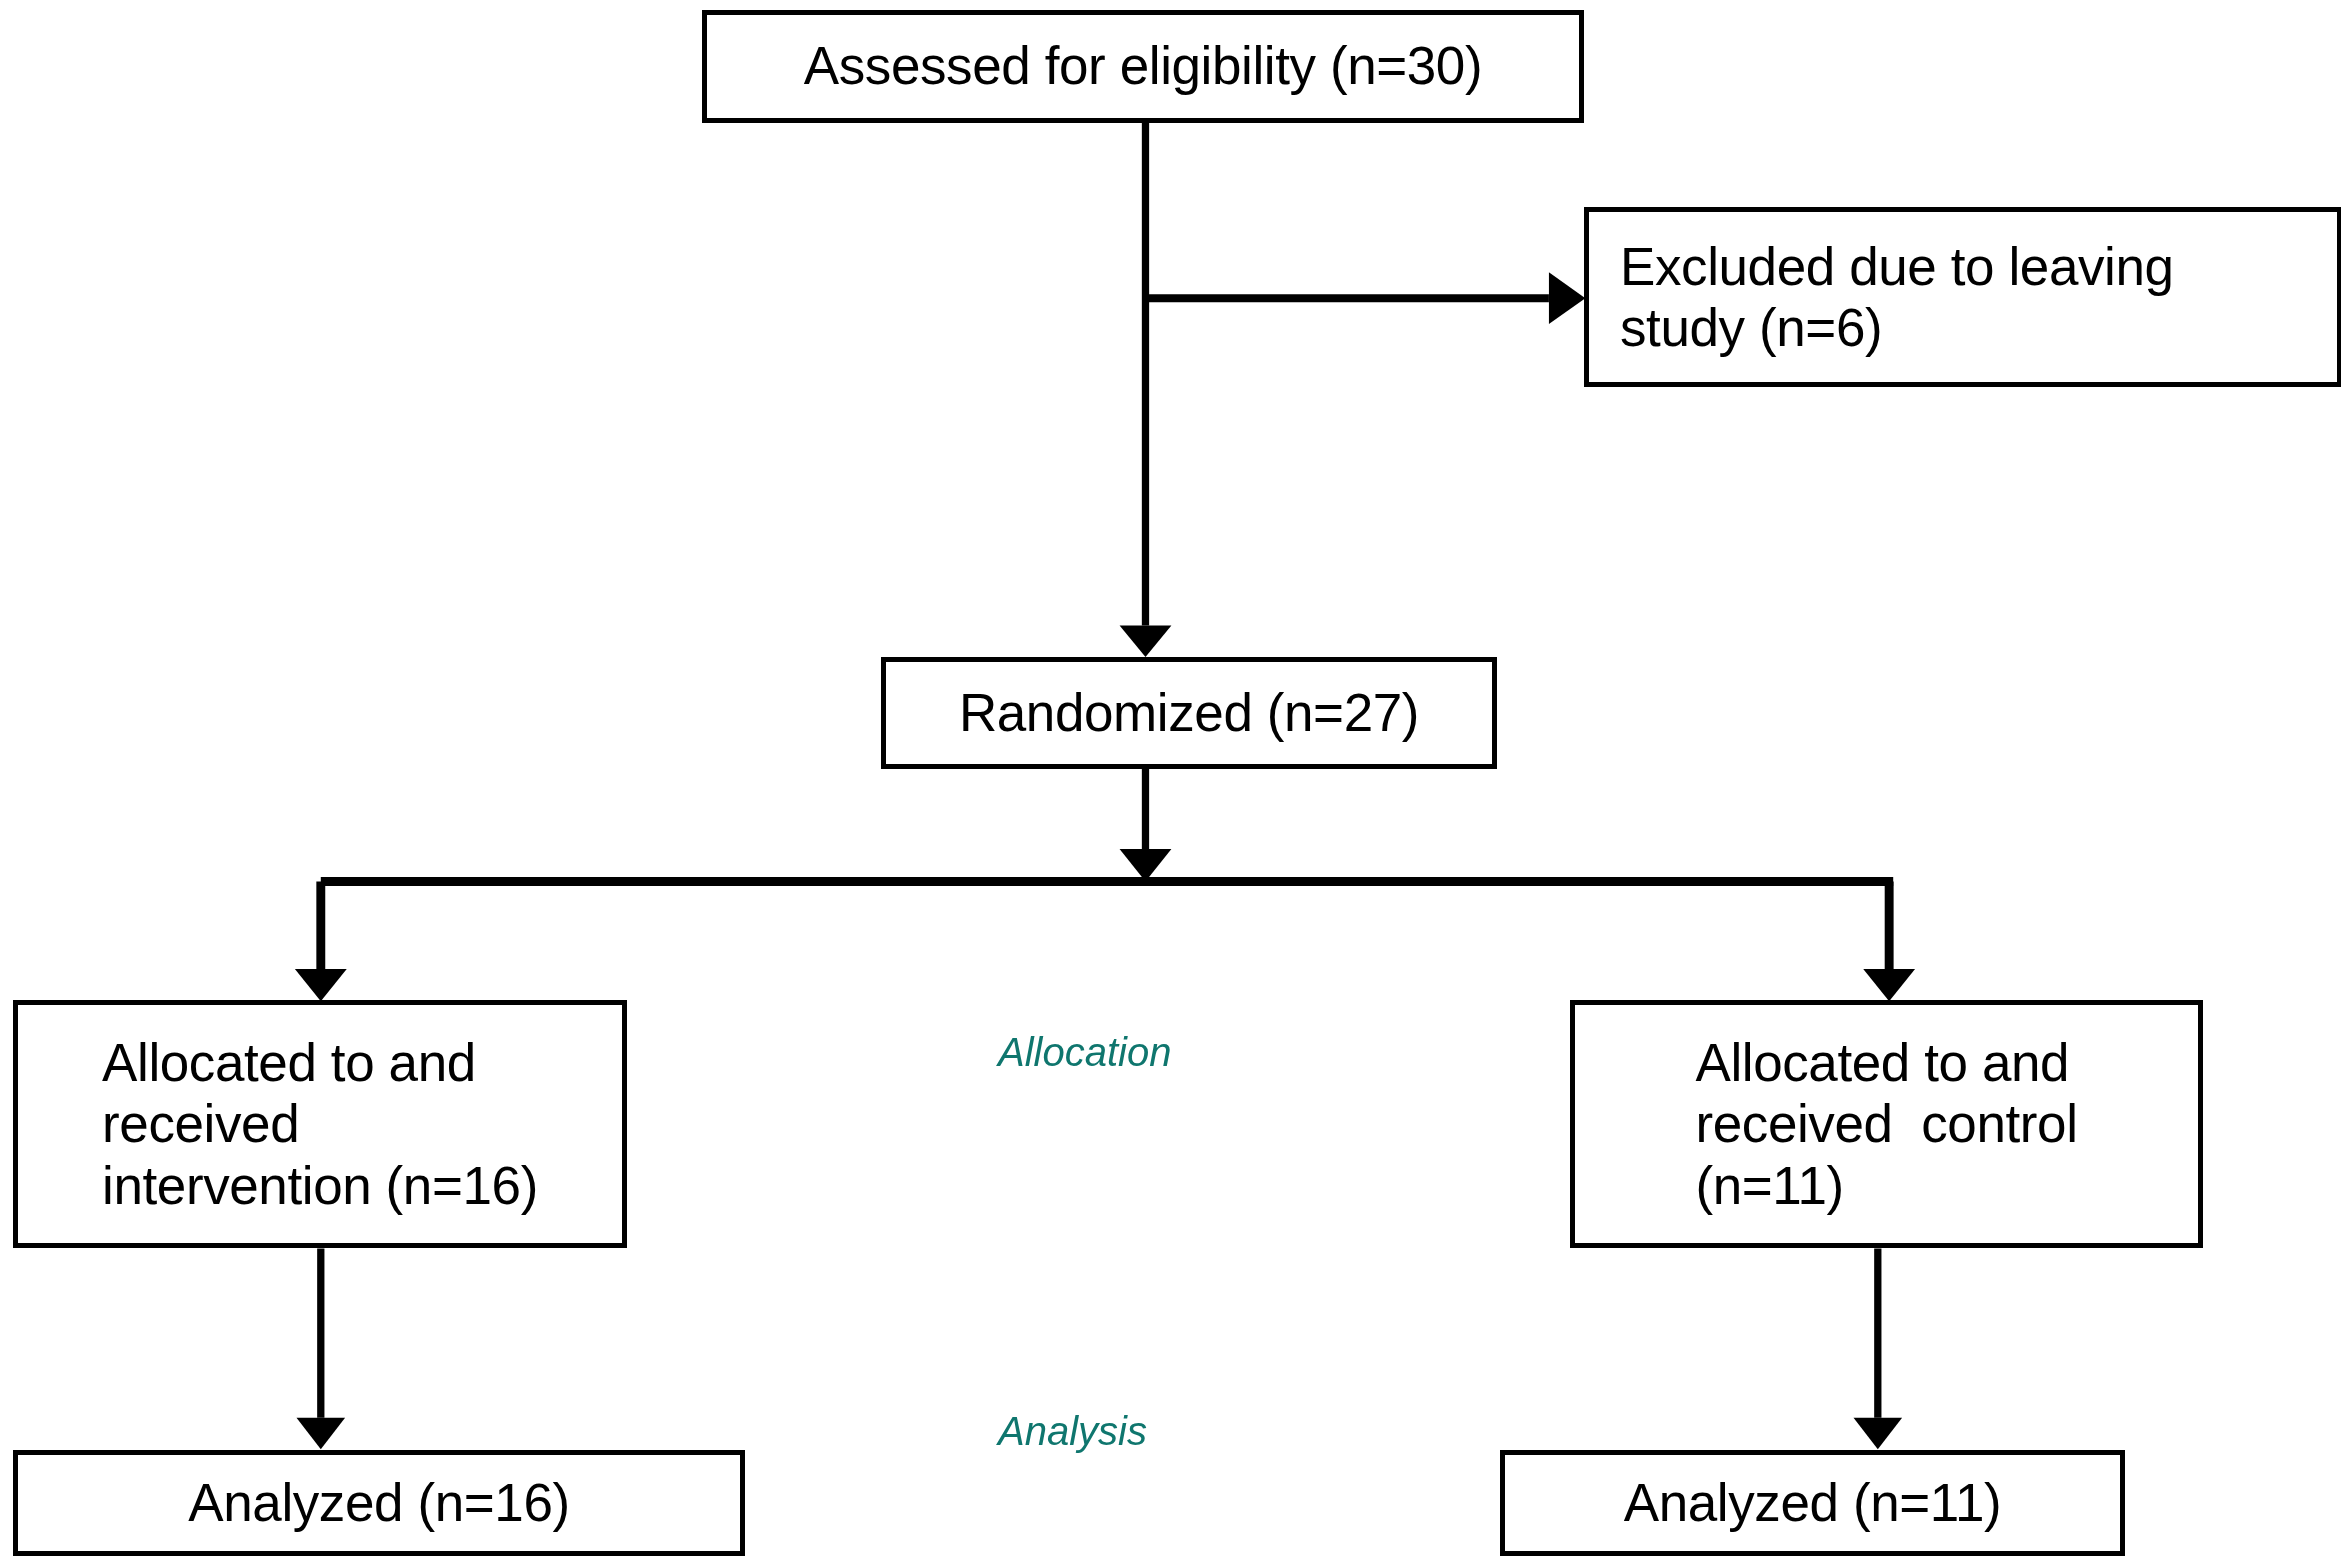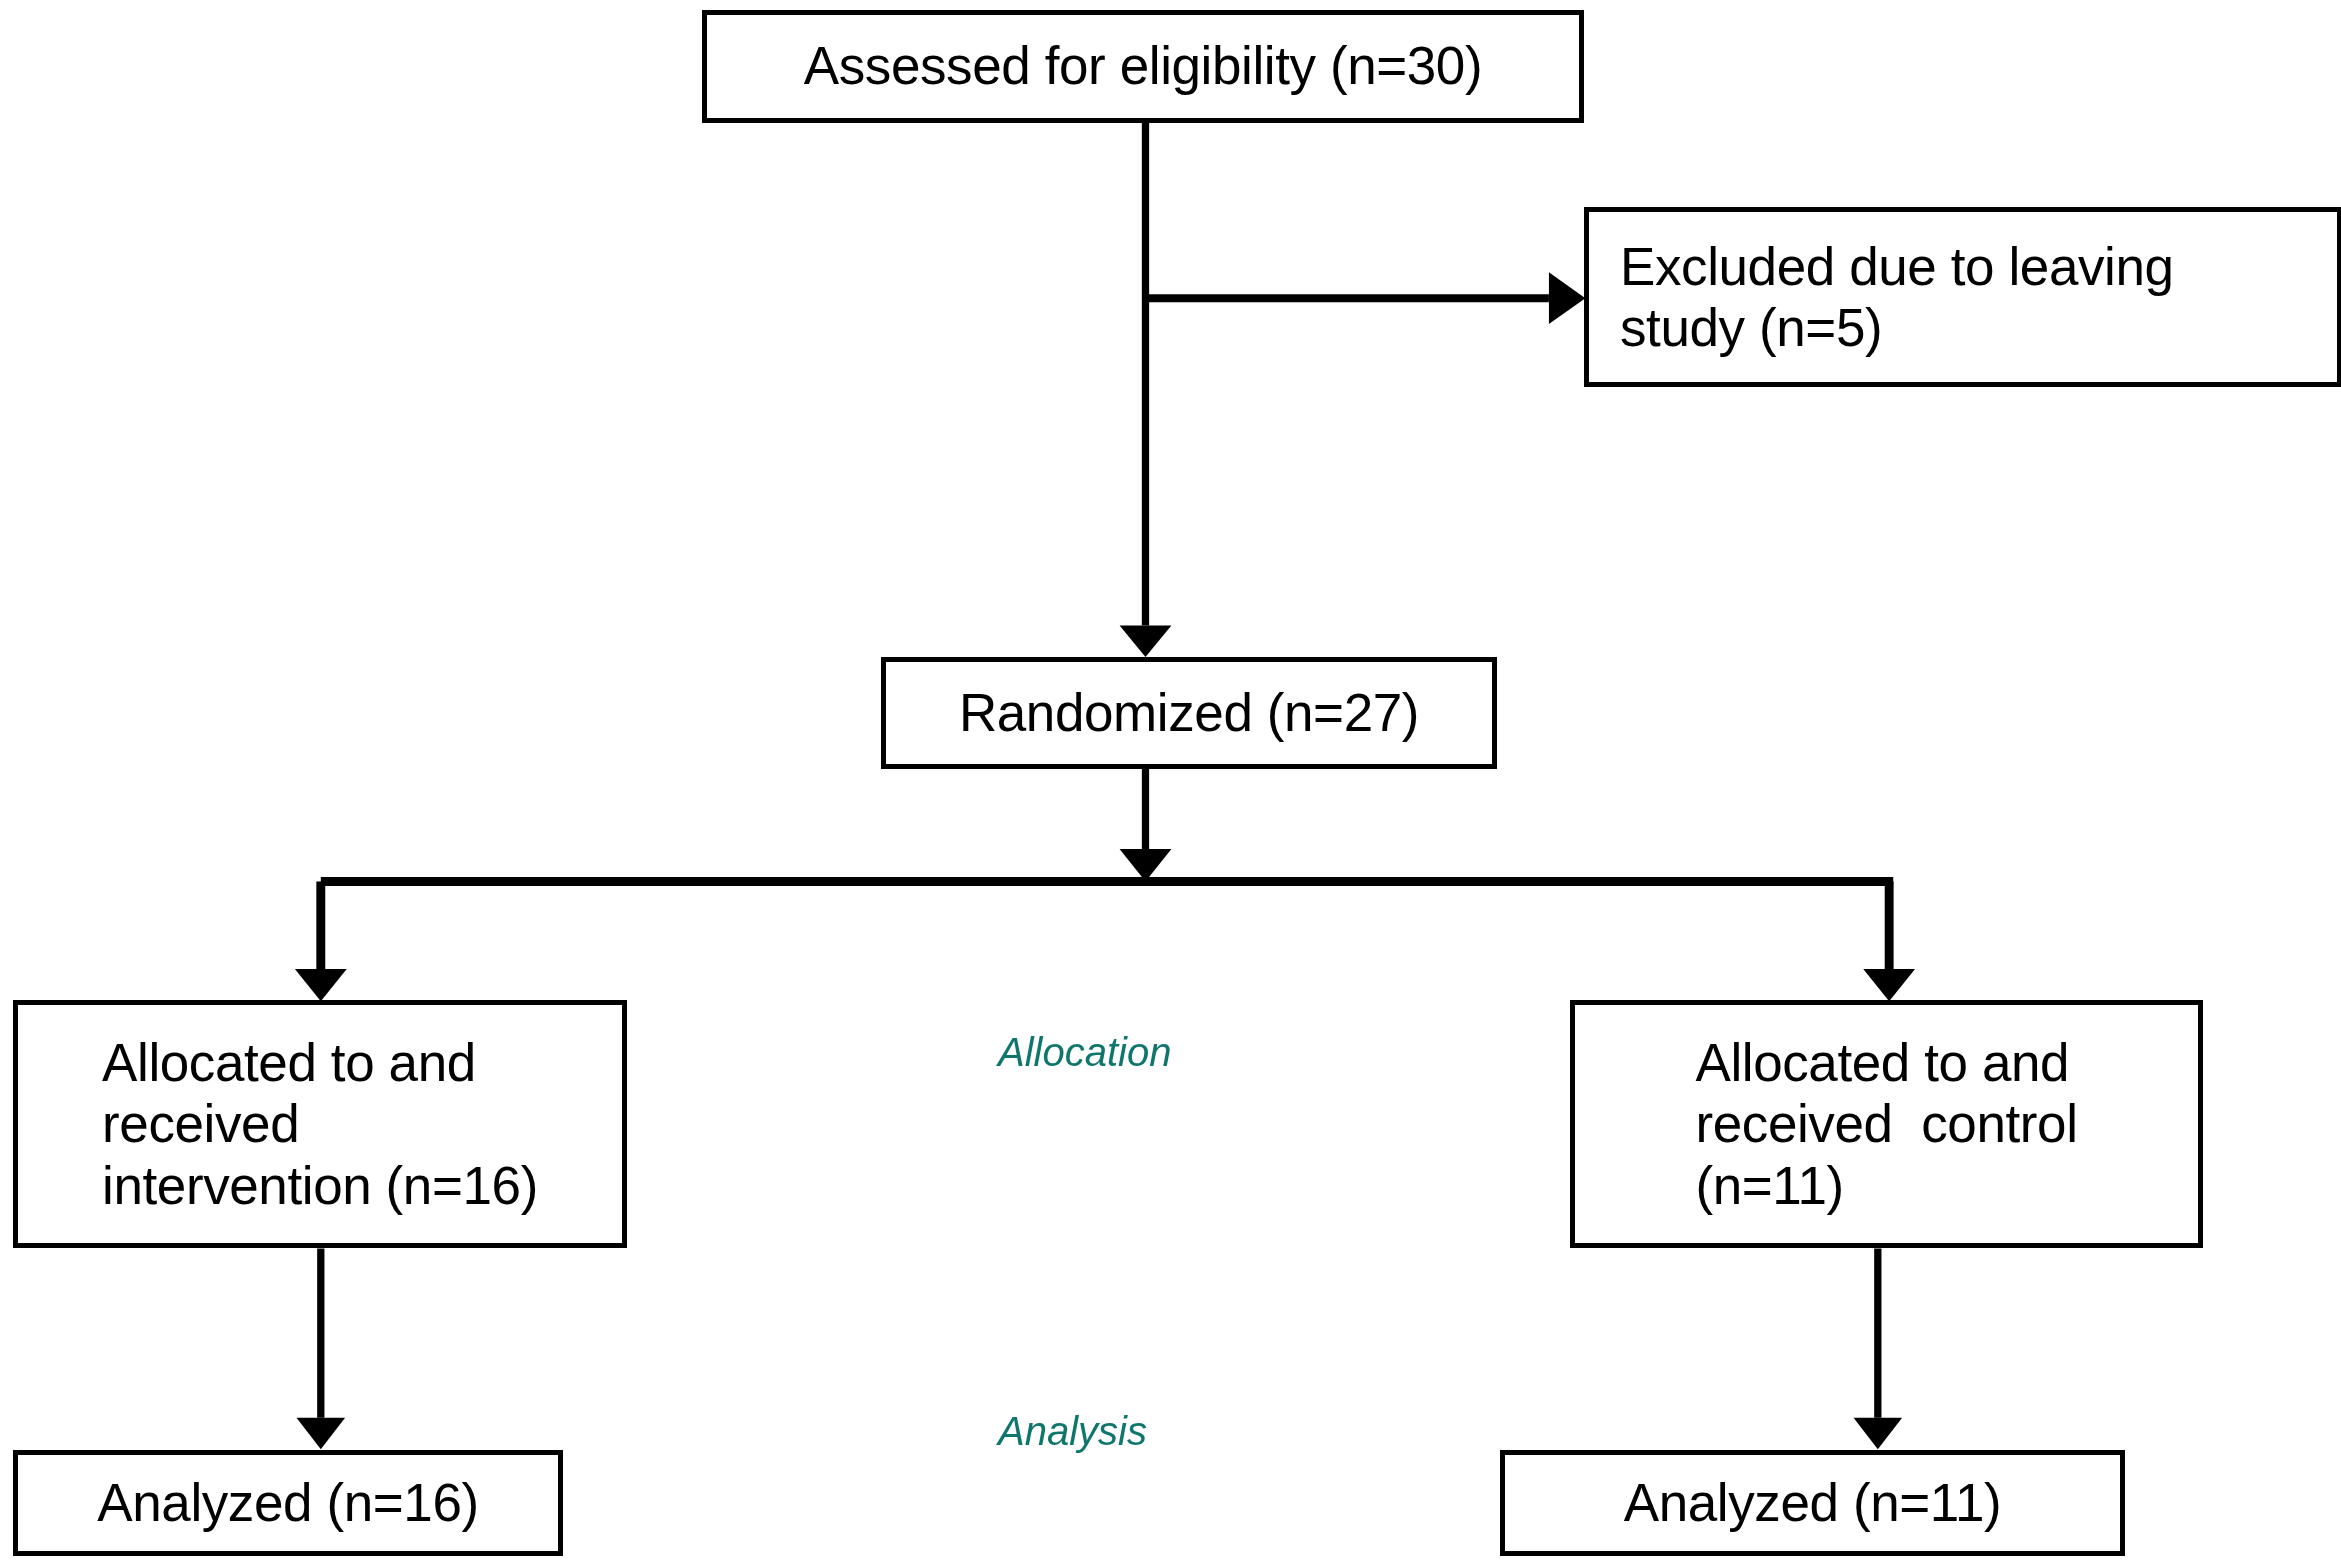--- a/index.html
+++ b/index.html
@@ -55,21 +55,21 @@
     color: #0f766e;
     white-space: nowrap;
   }
 
   
   #node-assessed      { left: 702px;  top: 9.7px;   width: 882px; height: 113px; }
   #node-excluded      { left: 1584px; top: 207px;  width: 758px;  height: 180px; }
   #node-randomized    { left: 837px; top: 657px;  width: 616px;  height: 112px; margin-left: 44px; }
   #node-alloc-left    { left: 13px;   top: 1000px; width: 614px;  height: 248px; }
   #node-alloc-right   { left: 1570px; top: 1000px; width: 633px;  height: 248px; }
-  #node-analyzed-left { left: 13px;   top: 1450px; width: 550px;  height: 106px; }
+  #node-analyzed-left { left: 13px;   top: 1450px; width: 732px;  height: 106px; }
   #node-analyzed-right{ left: 1500px; top: 1450px; width: 625px;  height: 106px; }
 
   
   #stage-allocation { left: 998px; top: 1030px; }
   #stage-analysis   { left: 998px; top: 1409px; }
 </style>
 </head>
 <body>
 
 <div id="diagram">
@@ -113,21 +113,21 @@
 
     <g>
       <line x1="2318" y1="1541" x2="2318" y2="1750" stroke="#000000" stroke-width="9"></line>
       <polygon points="2288,1750 2348,1750 2318,1789" fill="#000000"></polygon>
     </g>
   </svg>
 
   <div class="node" id="node-assessed">Assessed for eligibility (n=30)</div>
 
   <div class="node left-text" id="node-excluded">Excluded due to leaving
-study (n=5)</div>
+study (n=6)</div>
 
   <div class="node" id="node-randomized">Randomized (n=27)</div>
 
   <div class="node" id="node-alloc-left">Allocated to and
 received
 intervention (n=16)</div>
 
   <div class="node" id="node-alloc-right">Allocated to and
 received  control
 (n=11)</div>

